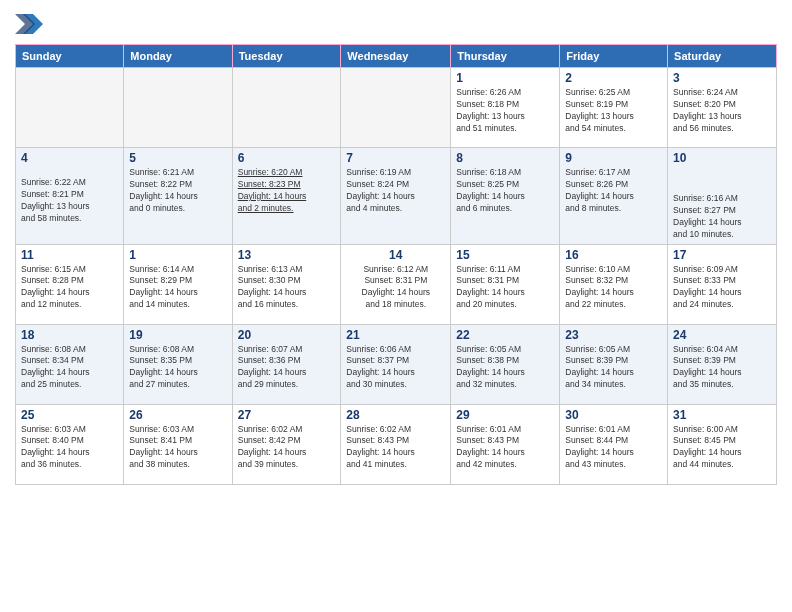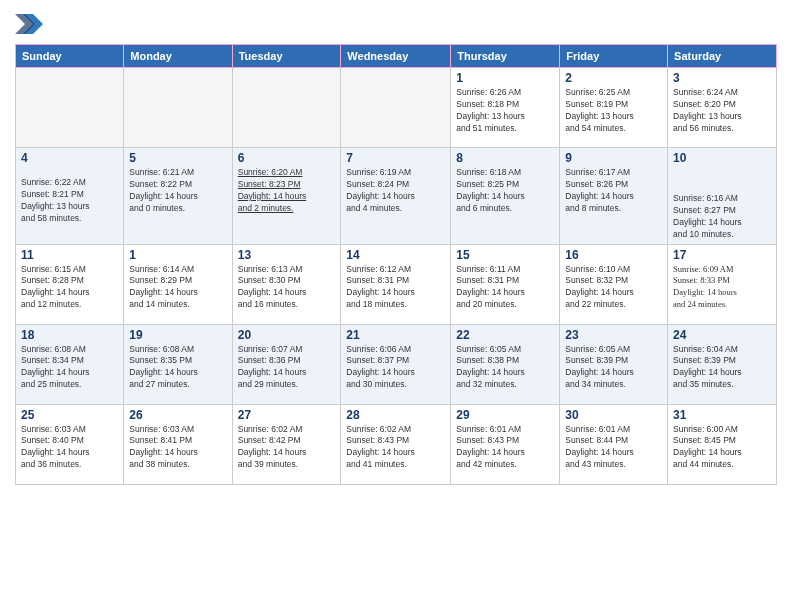--- a/index.html
+++ b/index.html
@@ -220,21 +220,21 @@
 Daylight: 14 hours
 and 14 minutes.</div>
           </td>
           <td style="background: rgb(255, 255, 255);">
             <div class="day-num">13</div>
             <div class="day-info" style="white-space: pre-line;">Sunrise: 6:13 AM
 Sunset: 8:30 PM
 Daylight: 14 hours
 and 16 minutes.</div>
           </td>
-          <td style="background: rgb(255, 255, 255);">
+          <td style="background: rgb(255, 255, 255); text-align: center;">
             <div class="day-num">14</div>
             <div class="day-info" style="white-space: pre-line;">Sunrise: 6:12 AM
 Sunset: 8:31 PM
 Daylight: 14 hours
 and 18 minutes.</div>
           </td>
           <td style="background: rgb(255, 255, 255);">
             <div class="day-num">15</div>
             <div class="day-info" style="white-space: pre-line;">Sunrise: 6:11 AM
 Sunset: 8:31 PM
@@ -243,21 +243,21 @@
           </td>
           <td style="background: rgb(255, 255, 255);">
             <div class="day-num">16</div>
             <div class="day-info" style="white-space: pre-line;">Sunrise: 6:10 AM
 Sunset: 8:32 PM
 Daylight: 14 hours
 and 22 minutes.</div>
           </td>
           <td style="background: rgb(255, 255, 255);">
             <div class="day-num">17</div>
-            <div class="day-info" style="white-space: pre-line; font-family: Liberation Serif, serif;">Sunrise: 6:09 AM
+            <div class="day-info" style="white-space: pre-line;">Sunrise: 6:09 AM
 Sunset: 8:33 PM
 Daylight: 14 hours
 and 24 minutes.</div>
           </td>
         </tr>
         <tr>
           <td style="background: rgb(238, 243, 250);">
             <div class="day-num">18</div>
             <div class="day-info" style="white-space: pre-line;">Sunrise: 6:08 AM
 Sunset: 8:34 PM

